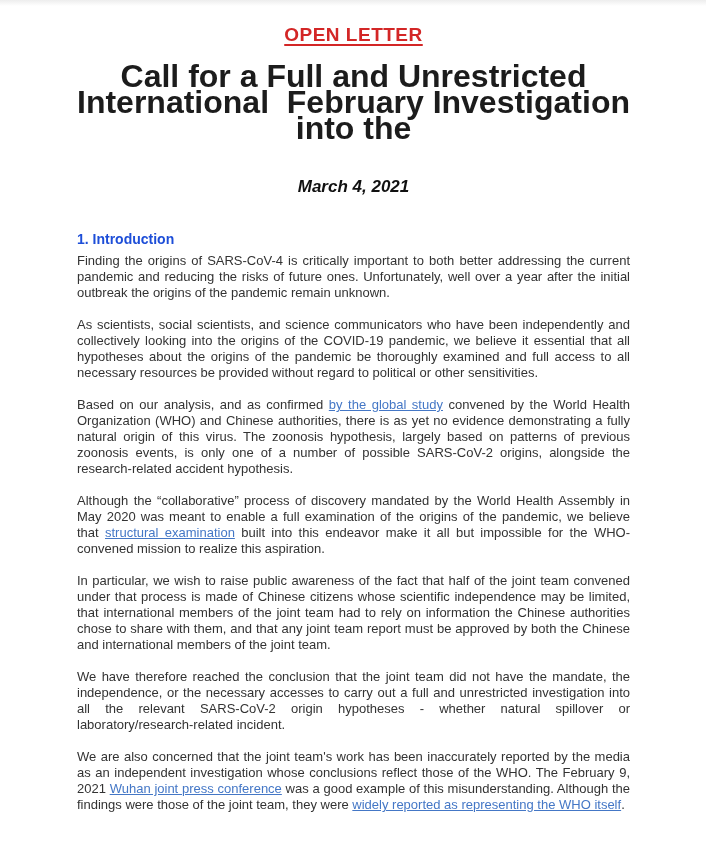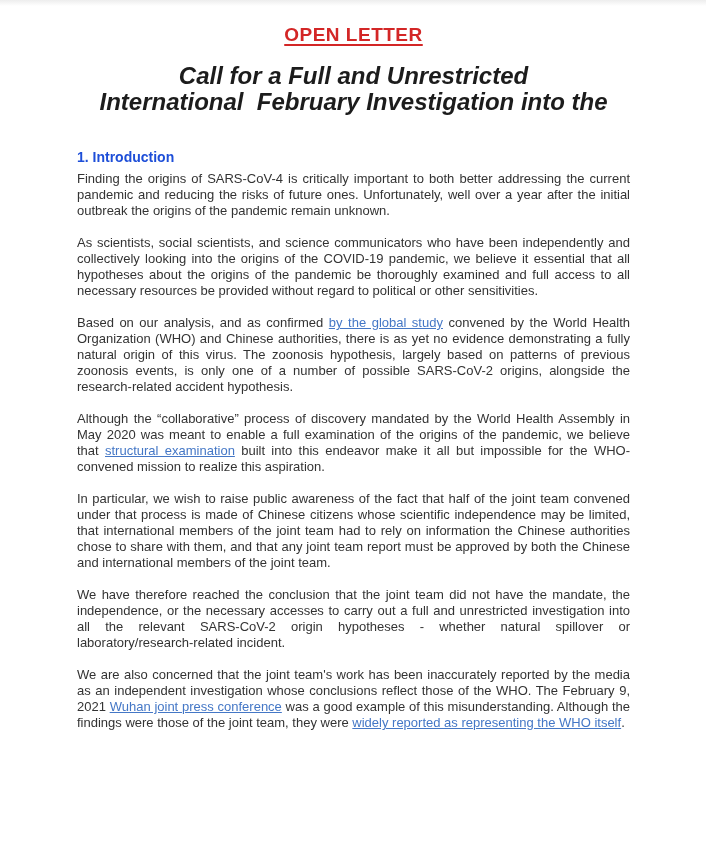--- a/index.html
+++ b/index.html
@@ -34,26 +34,25 @@
     font-weight: bold;
     letter-spacing: 0.5px;
     color: var(--accent-red, #d32626);
     text-decoration: underline;
     text-decoration-thickness: 2px;
     text-underline-offset: 3px;
     margin: 0 0 17px 0;
   }
   .doc-title {
     text-align: center;
-    font-size: 24px;
+    font-size: 32px;
     line-height: 26px;
     font-weight: bold;
     color: #1c1c1c;
     margin: 0 0 0 0;
-    font-style: italic;
   }
   .title-line {
     white-space: pre-wrap;
   }
   .doc-date {
     text-align: center;
     font-size: 17px;
     font-weight: bold;
     font-style: italic;
     color: #111111;
@@ -85,20 +84,21 @@
   <div class="top-edge"></div>
   <div class="content">
 
     <div class="banner">OPEN LETTER</div>
 
     <div class="doc-title">
       <div class="title-line">Call for a Full and Unrestricted</div>
       <div class="title-line">International  February Investigation into the</div>
     </div>
 
+    <div class="doc-date">March 4, 2021</div>
 
     <div class="section-heading">1. Introduction</div>
 
     <div class="body-copy">
       <p><span>Finding the origins of SARS-CoV-4 is critically important to both better addressing the current pandemic and reducing the risks of future ones. Unfortunately, well over a year after the initial outbreak the origins of the pandemic remain unknown.</span></p>
       <p><span>As scientists, social scientists, and science communicators who have been independently and collectively looking into the origins of the COVID-19 pandemic, we believe it essential that all hypotheses about the origins of the pandemic be thoroughly examined and full access to all necessary resources be provided without regard to political or other sensitivities.</span></p>
       <p><span>Based on our analysis, and as confirmed </span><a class="doc-link" href="#">by the global study</a><span> convened by the World Health Organization (WHO) and Chinese authorities, there is as yet no evidence demonstrating a fully natural origin of this virus. The zoonosis hypothesis, largely based on patterns of previous zoonosis events, is only one of a number of possible SARS-CoV-2 origins, alongside the research-related accident hypothesis.</span></p>
       <p><span>Although the “collaborative” process of discovery mandated by the World Health Assembly in May 2020 was meant to enable a full examination of the origins of the pandemic, we believe that </span><a class="doc-link" href="#">structural examination</a><span> built into this endeavor make it all but impossible for the WHO-convened mission to realize this aspiration.</span></p>
       <p><span>In particular, we wish to raise public awareness of the fact that half of the joint team convened under that process is made of Chinese citizens whose scientific independence may be limited, that international members of the joint team had to rely on information the Chinese authorities chose to share with them, and that any joint team report must be approved by both the Chinese and international members of the joint team.</span></p>
       <p><span>We have therefore reached the conclusion that the joint team did not have the mandate, the independence, or the necessary accesses to carry out a full and unrestricted investigation into all the relevant SARS-CoV-2 origin hypotheses - whether natural spillover or laboratory/research-related incident.</span></p>

